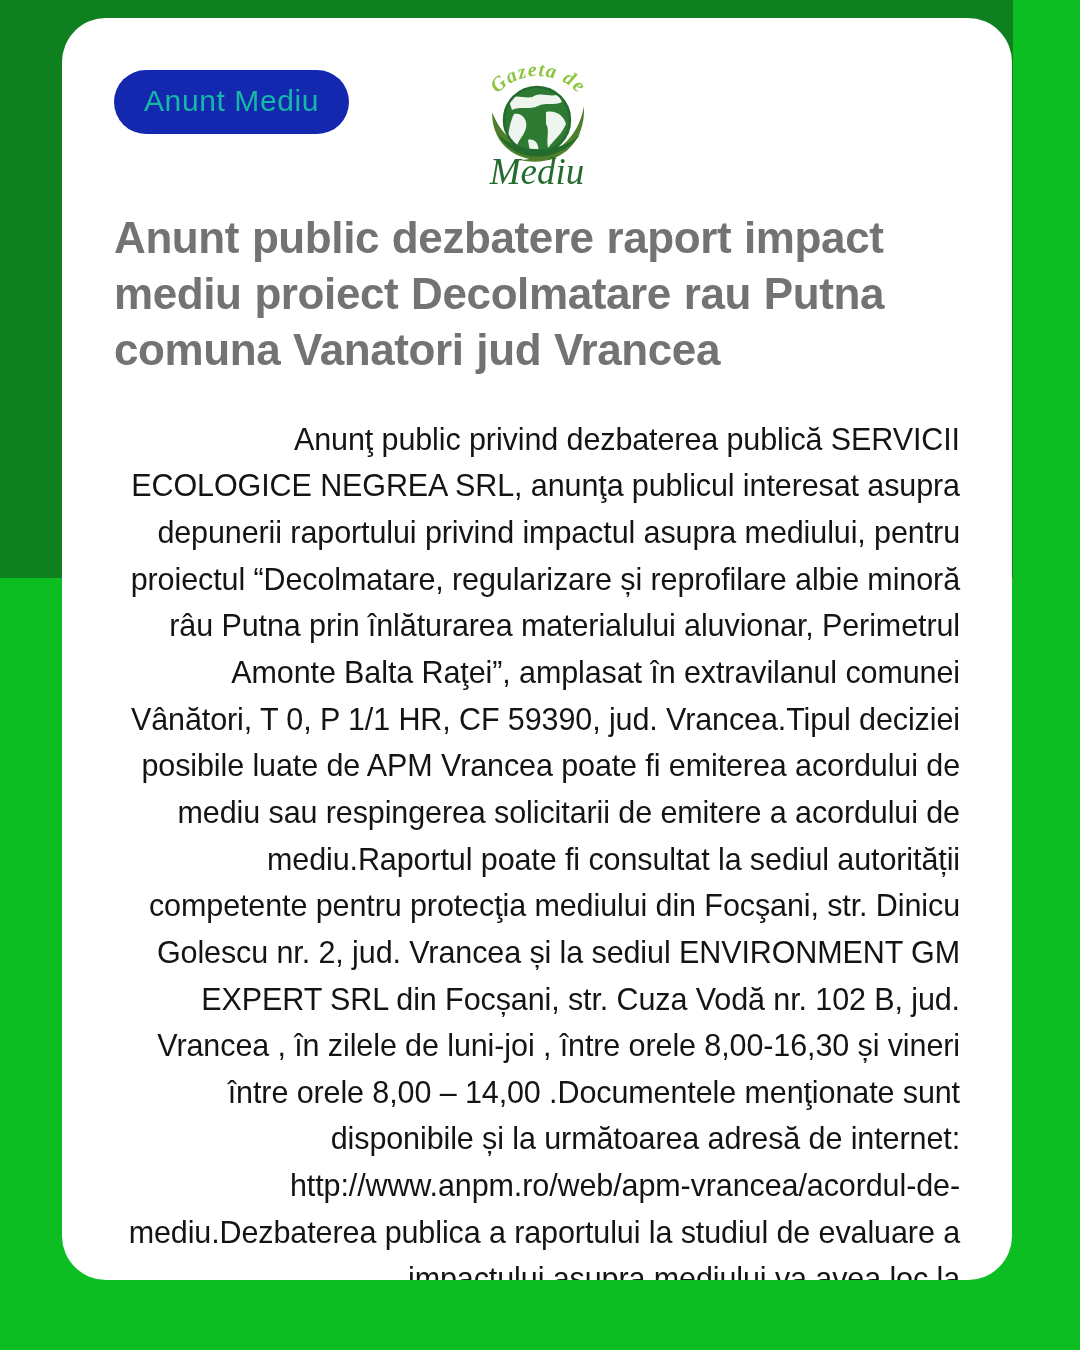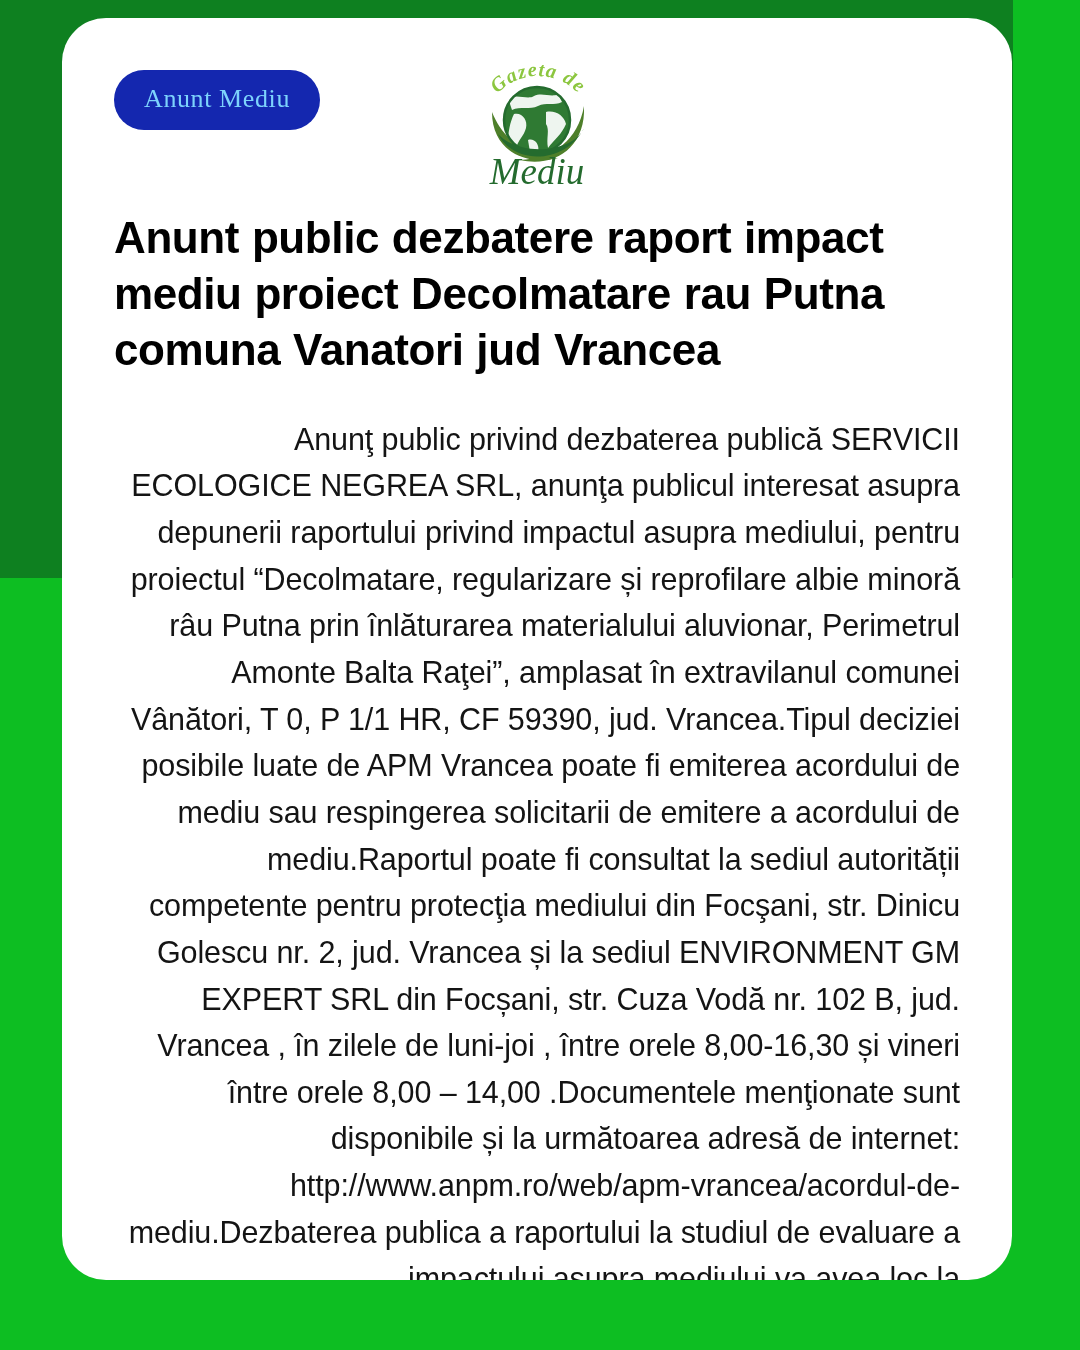--- a/index.html
+++ b/index.html
@@ -50,45 +50,44 @@
   }
 
   .badge {
     position:absolute;
     left:0;
     top:16px;
     display:inline-flex;
     align-items:center;
     justify-content:center;
     background:#1427AF;
-    color:#7dd3fc;
-    font-size:26px;
+    color:#14b8a6;
+    font-size:30px;
     font-weight:500;
     letter-spacing:0.6px;
     padding:14px 30px 16px 30px;
     border-radius:40px;
     white-space:nowrap;
-    font-family:Liberation Serif, serif;
   }
 
   .logo {
     position:absolute;
     left:50%;
     top:0;
     transform:translateX(-50%);
     width:150px;
     height:140px;
   }
 
   .logo svg { display:block; width:150px; height:140px; }
 
   
   .title {
     margin-top:16px;
-    color:#000000;
+    color:#737373;
     font-size:44px;
     line-height:1.27;
     font-weight:700;
     letter-spacing:-0.4px;
     word-spacing:1px;
   }
 
   
   .body-text {
     margin-top:38px;

